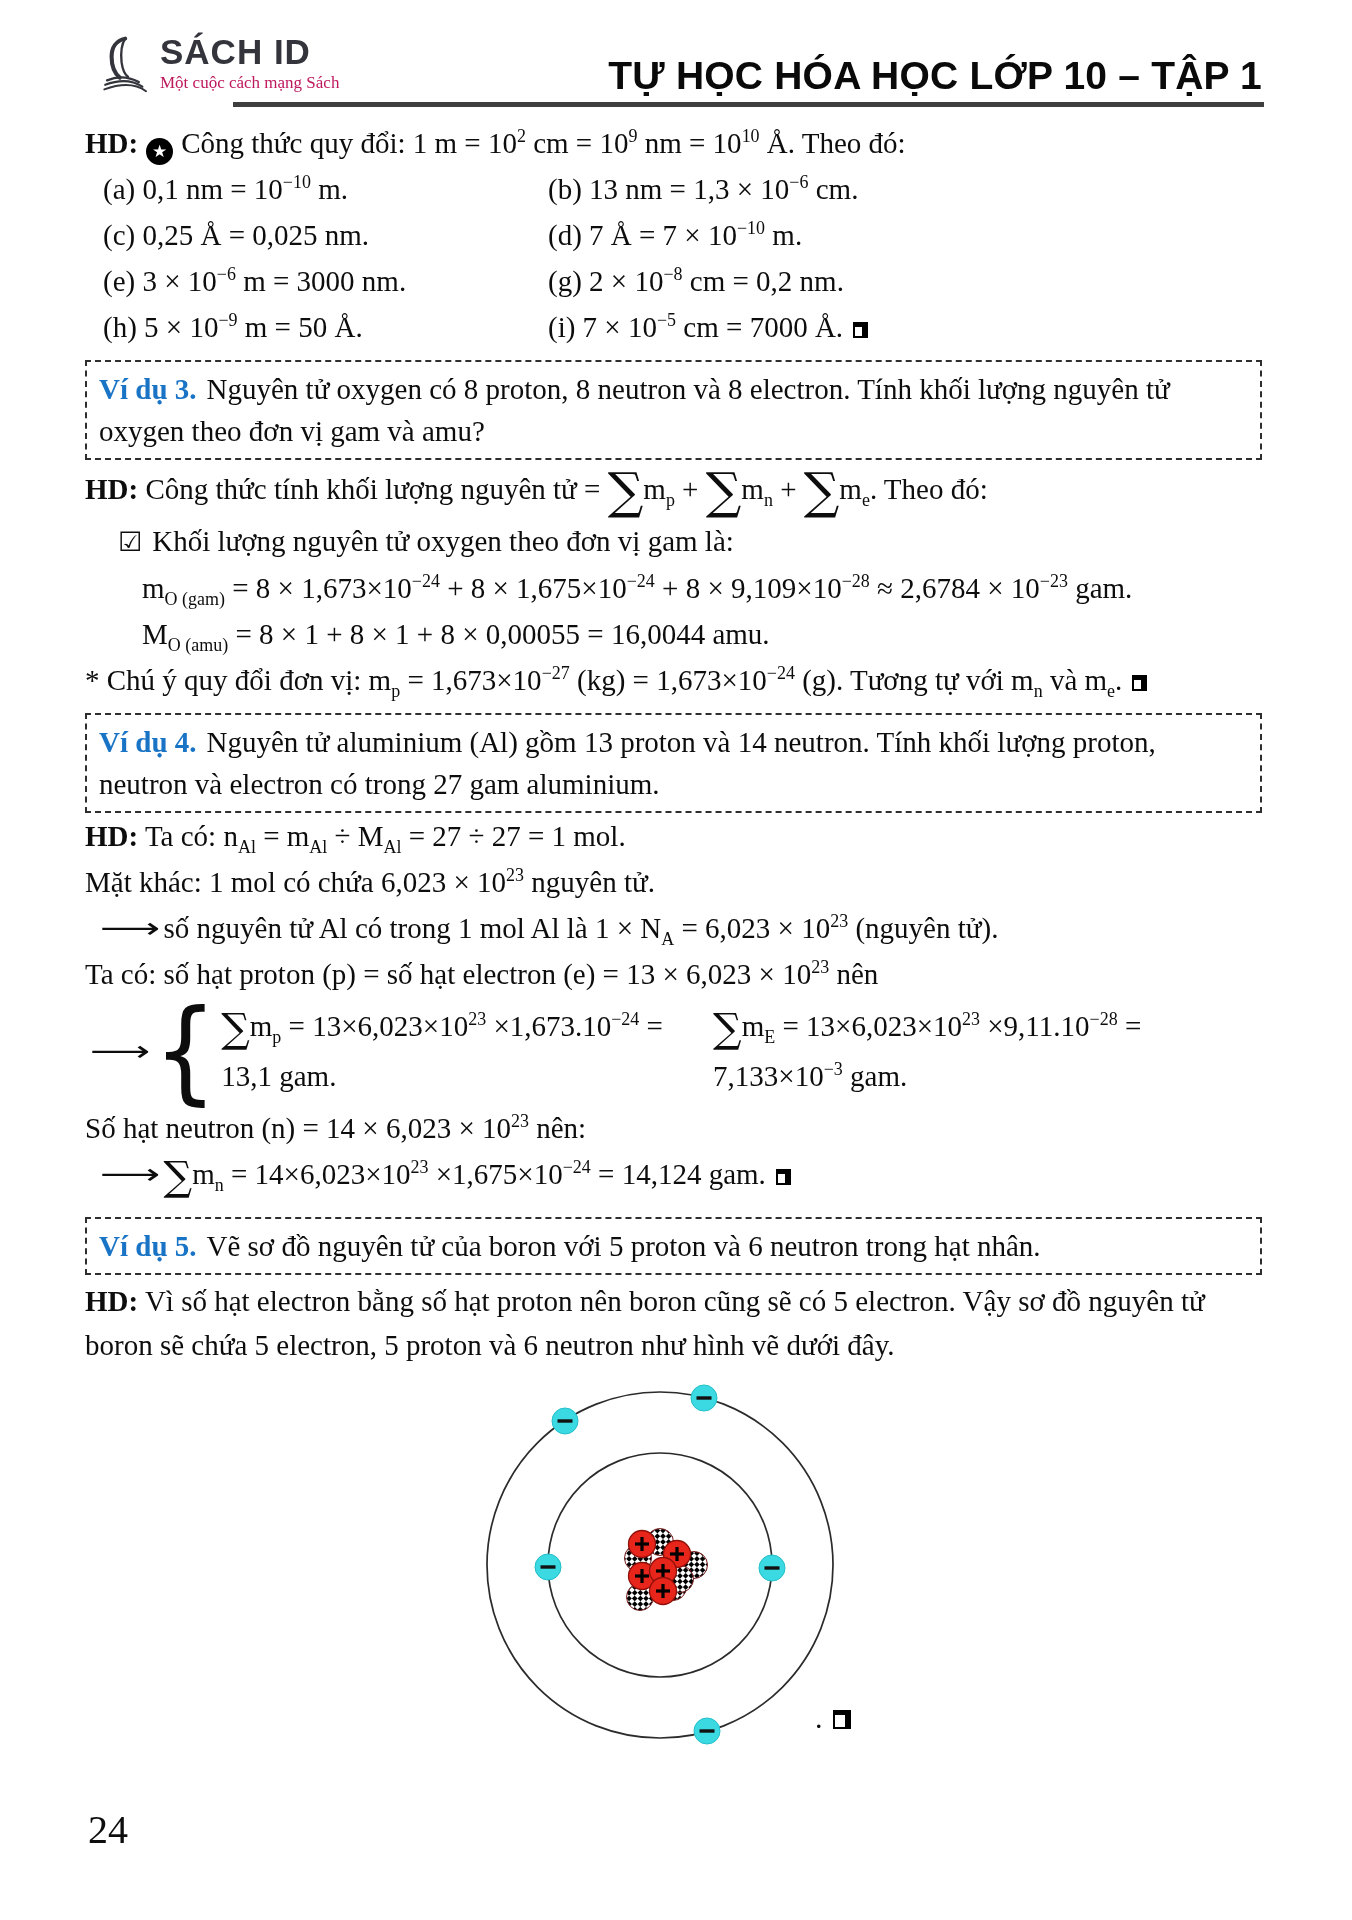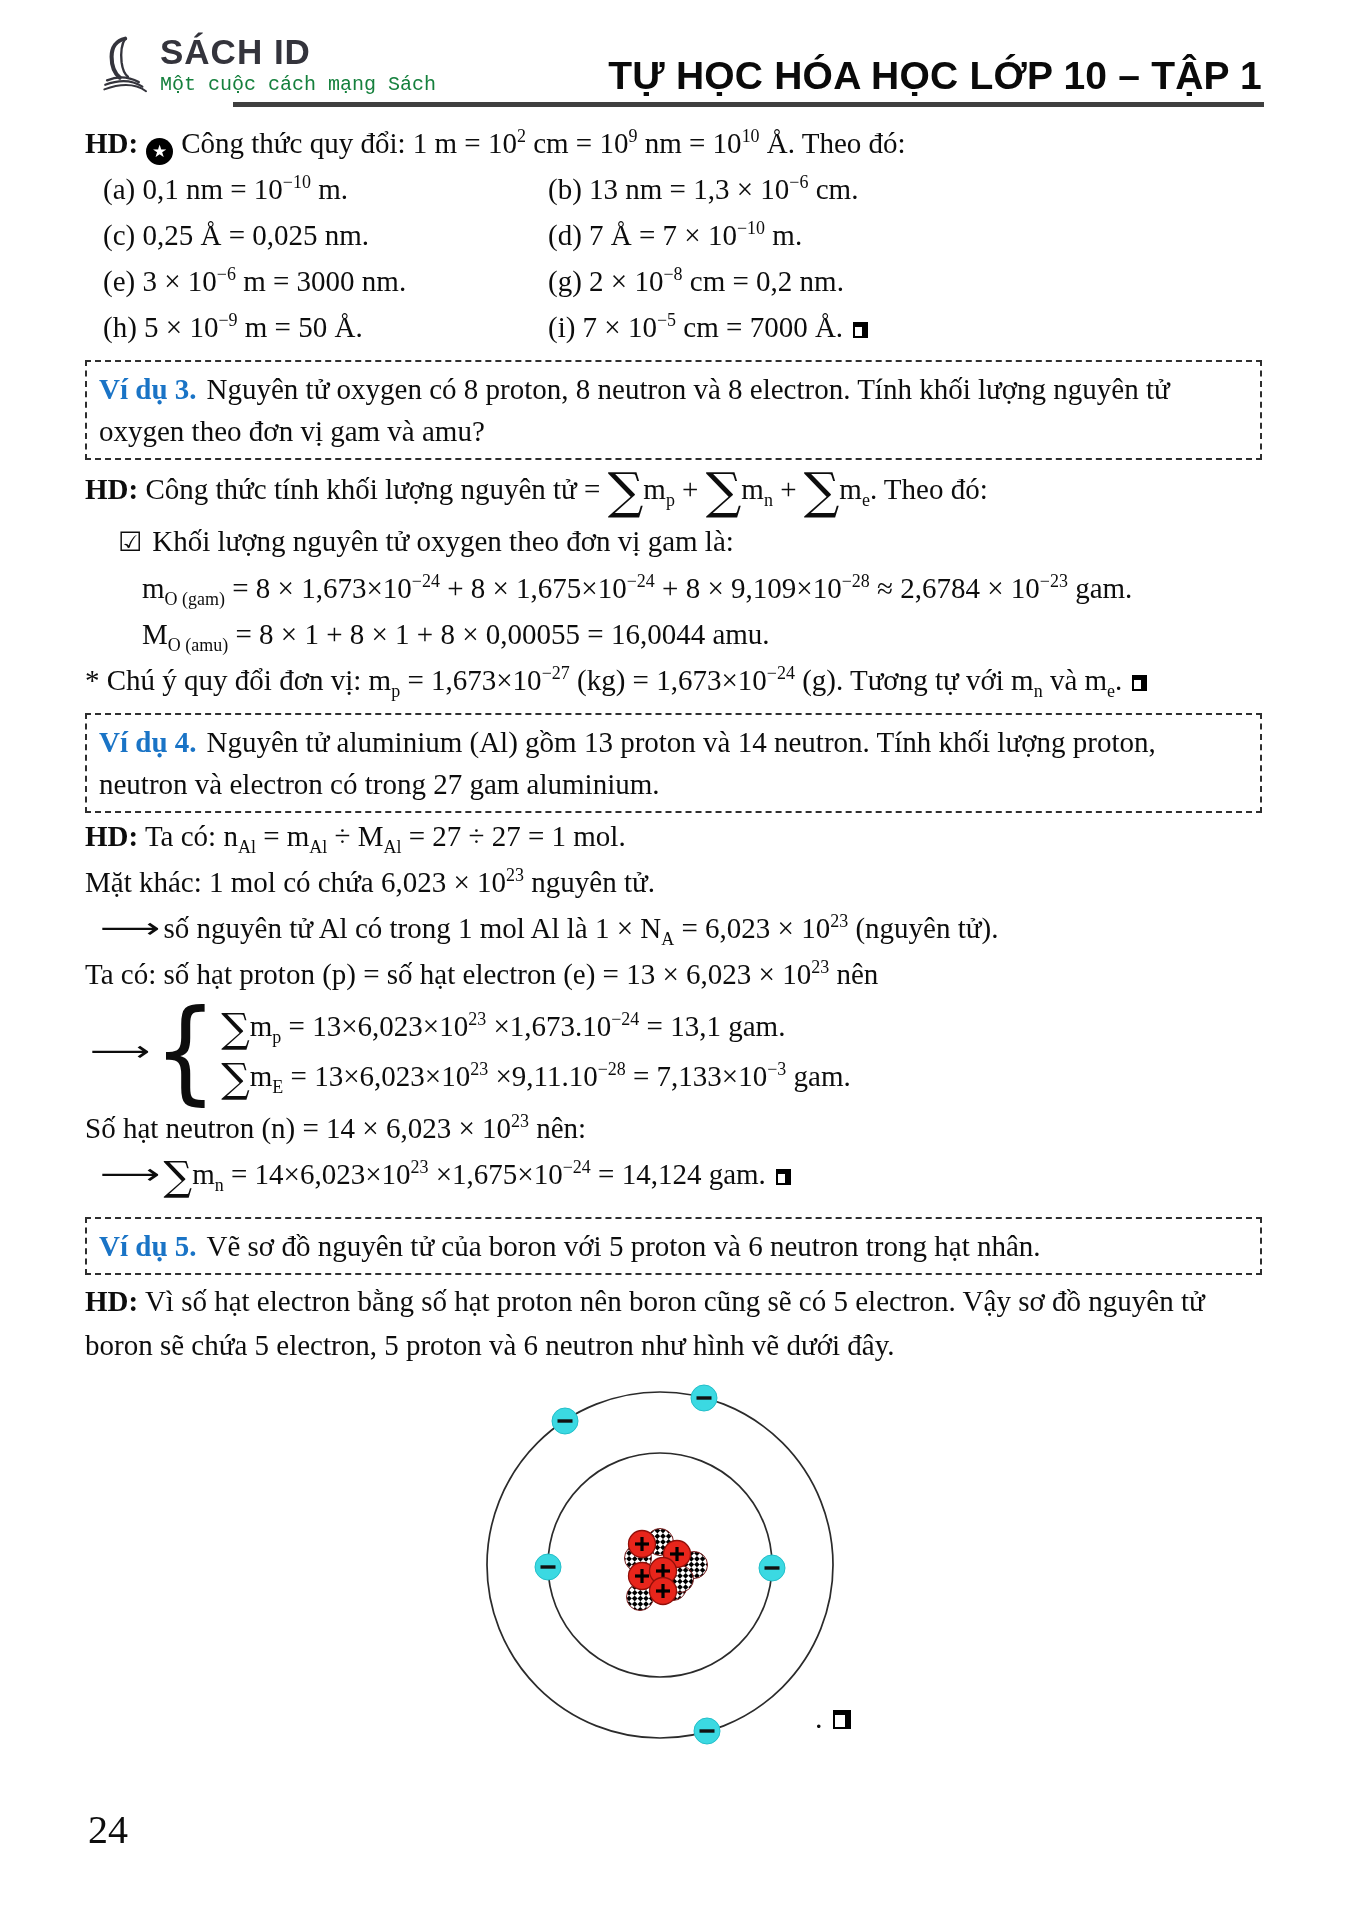--- a/index.html
+++ b/index.html
@@ -12,21 +12,21 @@
   }
   .content { padding: 0 90px 0 85px; }
 
   
   .hdr { position: relative; height: 120px; }
   .logo { position: absolute; left: 98px; top: 32px; display: flex; align-items: flex-start; }
   .logo svg { width: 58px; height: 64px; margin-right: 4px; }
   .logo-col { display: flex; flex-direction: column; }
   .logo-name { font-family: "Liberation Sans", sans-serif; font-weight: 700; font-size: 35px;
                color: #34343c; letter-spacing: 1px; line-height: 40px; }
-  .logo-tagline { font-family: Liberation Mono, monospace; font-size: 20px; color: #15803d; margin-top: 1px; }
+  .logo-tagline { font-family: Liberation Serif, serif; font-size: 17px; color: #be185d; margin-top: 1px; }
   .hdr-title { position: absolute; right: 90px; top: 54px; font-family: "Liberation Sans", sans-serif;
                font-weight: 700; font-size: 39px; color: #0a0a0a; letter-spacing: 0.2px; }
   .rule { position: absolute; left: 233px; right: 88px; top: 102px; height: 4px;
           border-top: 3.5px solid #3f3f3f; border-bottom: 2.5px solid #3f3f3f; }
 
   
   .ln { margin: 0; line-height: 46px; }
   .bold { font-weight: 700; }
   sup { font-size: 0.62em; line-height: 0; }
   sub { font-size: 0.62em; line-height: 0; }
@@ -51,21 +51,21 @@
   .display .sum { font-size: 1.72em; vertical-align: -0.18em; }
   .display { line-height: 58px; }
 
   .arrow { font-family: "DejaVu Sans", sans-serif; display: inline-block;
            transform: scaleX(1.45); transform-origin: left center; margin-right: 22px; }
   .indent { padding-left: 15px; }
 
   .system { display: flex; align-items: center; margin: 4px 0 4px 5px; }
   .brace { font-family: "DejaVu Sans", sans-serif; font-size: 100px; font-weight: 400;
            line-height: 0.9; transform: scaleY(1.12); margin-right: 4px; }
-  .sys-lines { display: flex; flex-direction: column; }
+  .sys-lines { display: flex; }
   .sys-lines .ln { line-height: 50px; }
 
   .qed { display: inline-block; width: 15px; height: 16px; background: #fff;
          border: 2.5px solid #000; border-top-width: 5px; border-right-width: 6px;
          margin-left: 10px; vertical-align: -1px; }
 
   
   .figure { position: relative; width: 400px; height: 392px; margin: 8px 0 0 380px; }
   .figure svg { position: absolute; left: 0; top: 0; }
   .fig-end { position: absolute; left: 350px; top: 326px; font-size: 30px; }

